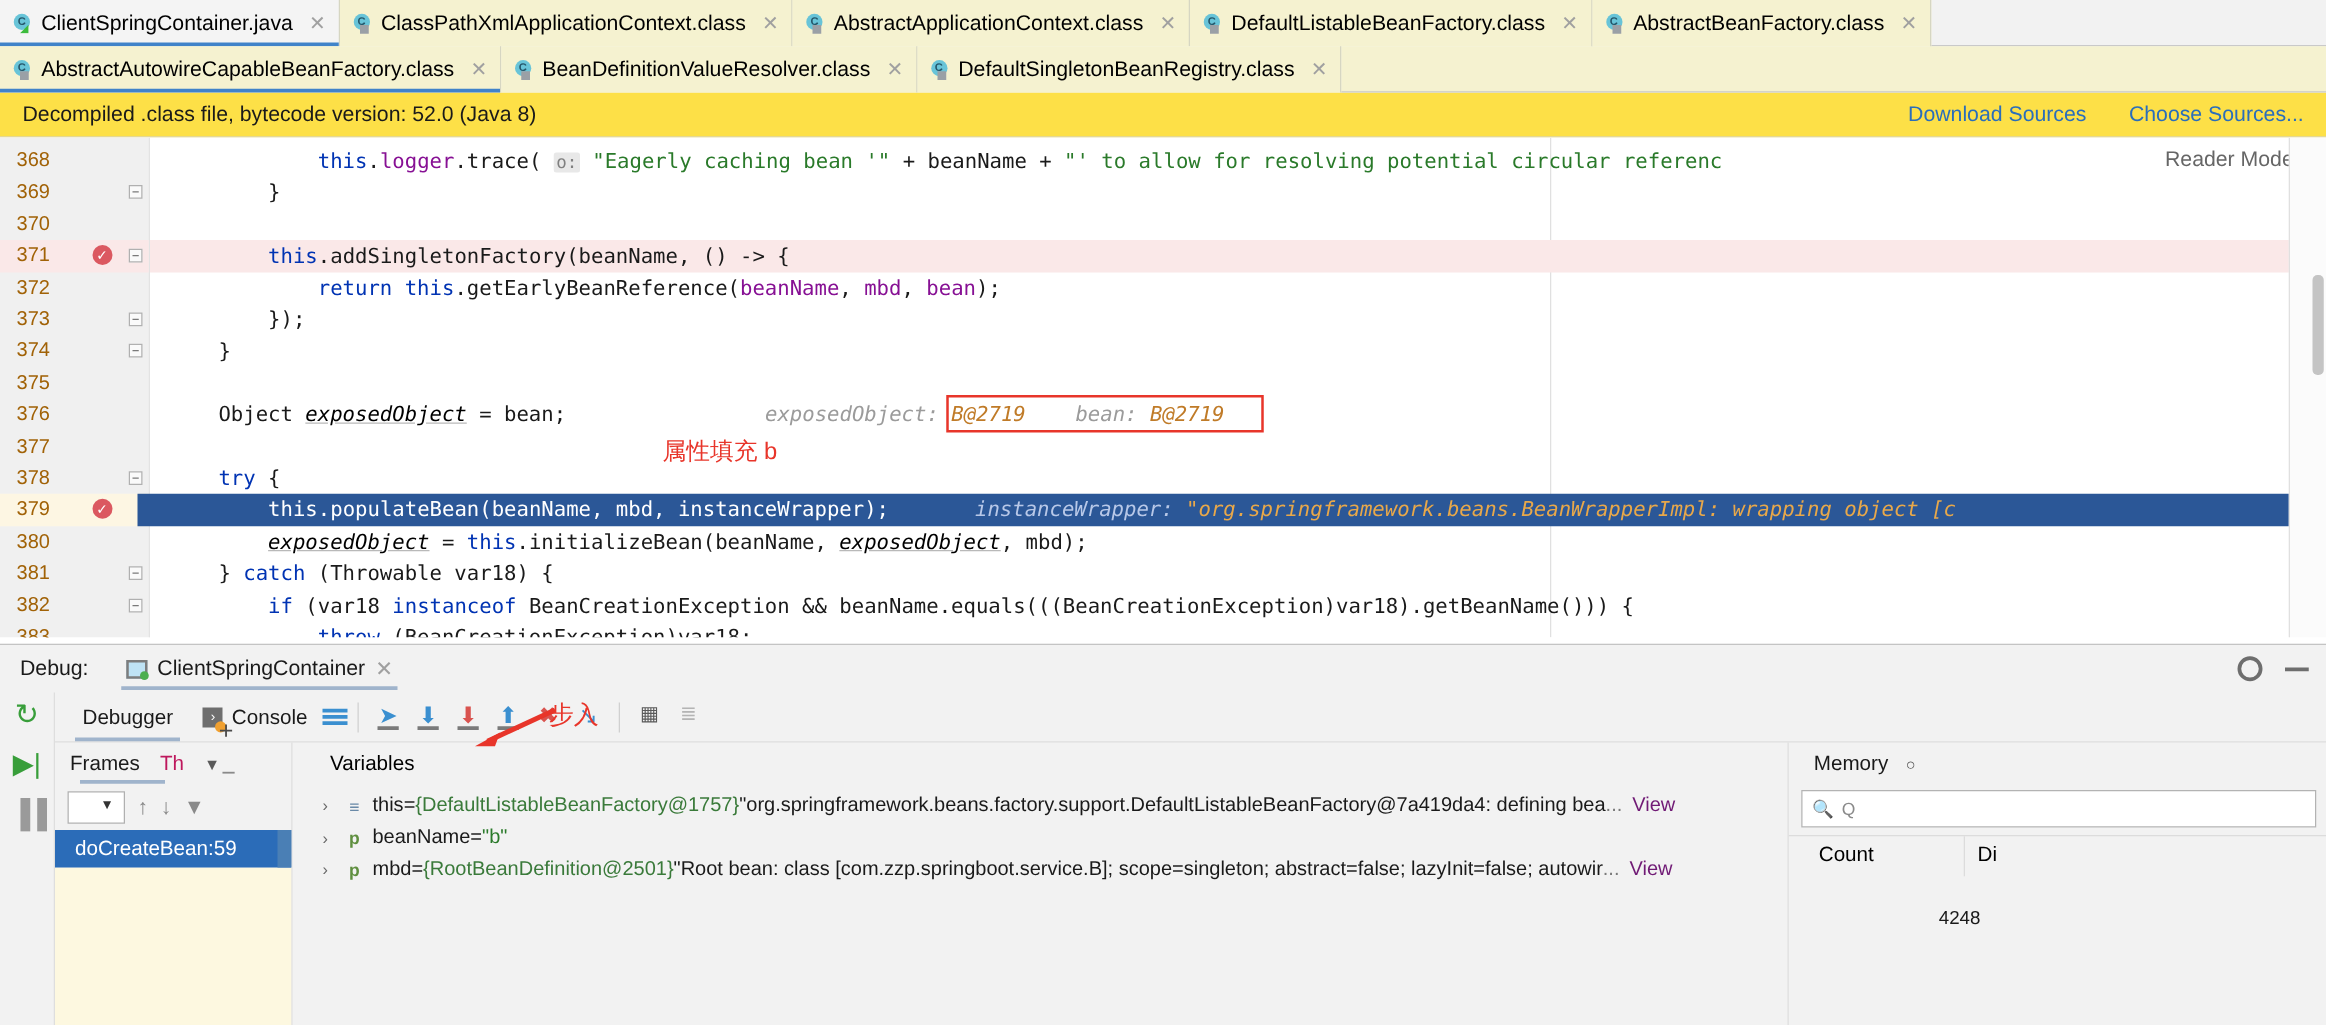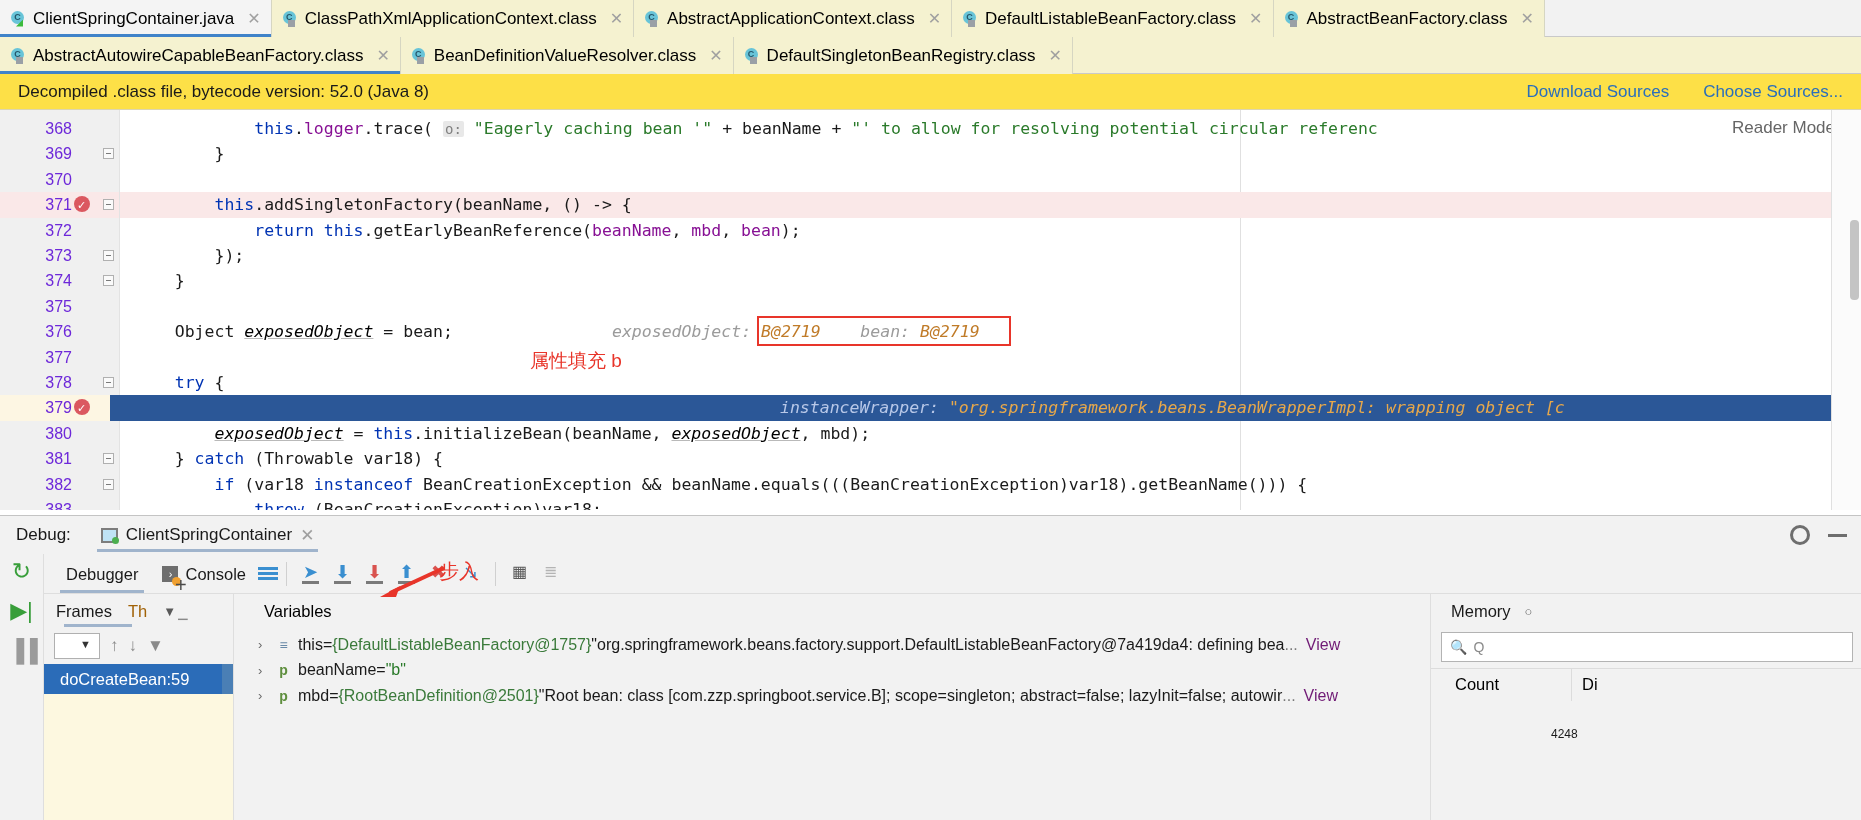--- a/index.html
+++ b/index.html
@@ -37,21 +37,21 @@
   
   .editor { position: relative; height: 400px; background: #fff; display: flex;
     overflow: hidden; }
   .gutter { width: 120px; background: #f0f0f0; flex: 0 0 120px; position: relative;
     border-right: 1px solid #e3e3e3; }
   .codearea { flex: 1; position: relative; overflow: hidden; }
 
   .line { height: 25.4px; position: relative; font-family: "DejaVu Sans Mono", monospace;
     font-size: 16.5px; line-height: 25.4px; white-space: pre; }
   .gl { height: 25.4px; line-height: 25.4px; position: relative; }
-  .gl .num { position: absolute; right: 47px; color: #6d28d9; font-size: 16px;
+  .gl .num { position: absolute; right: 79px; color: #a16207; font-size: 16px;
     font-family: "Liberation Sans", sans-serif; }
   .gl .bp { position: absolute; left: 74px; top: 4px; width: 16px; height: 16px;
     border-radius: 50%; background: #db5860; }
   .gl .bp::after { content: "✓"; position: absolute; left: 3px; top: -3px; color: #fff;
     font-size: 11px; }
   .gl .fold { position: absolute; left: 103px; top: 7px; width: 11px; height: 11px;
     border: 1px solid #b0b0b0; background: #fafafa; }
   .gl .fold::after { content: ""; position: absolute; left: 2px; top: 4px; width: 5px;
     height: 1px; background: #7a7a7a; }
   .gl .bulb { position: absolute; left: 122px; top: 4px; width: 15px; height: 16px; }
@@ -150,21 +150,21 @@
   .annot-arrow { position: absolute; left: 330px; top: 12px; }
 
   .panes { flex: 1; display: flex; }
   .frames-pane { width: 190px; border-right: 1px solid #dedede; display: flex;
     flex-direction: column; }
   .pane-tabs { height: 34px; display: flex; align-items: center; padding-left: 12px;
     font-size: 16.5px; color: #1a1a1a; gap: 16px; position: relative; }
   .pane-tabs .pt.act::after { content: ""; position: absolute; left: 8px; width: 68px;
     bottom: 1px; height: 3px; background: #a0b4cc; }
   .pane-tabs .pt { position: relative; height: 34px; line-height: 34px; }
-  .pt.dim { color: #a16207; overflow: hidden; max-width: 34px; }
+  .pt.dim { color: #be185d; overflow: hidden; max-width: 34px; }
   .chev { color: #5a5a5a; font-size: 13px; }
   .frame-toolbar { height: 36px; display: flex; align-items: center; gap: 10px;
     padding-left: 10px; }
   .combo { width: 46px; height: 26px; background: #fff; border: 1px solid #b0b0b0;
     position: relative; }
   .combo::after { content: "▼"; position: absolute; right: 8px; top: 4px; font-size: 11px;
     color: #333; }
   .ficon { color: #8a8a8a; font-size: 17px; }
   .frame-row { height: 30px; background: #2b6cb8; color: #fff; font-size: 16.5px;
     display: flex; align-items: center; padding-left: 16px; position: relative; }
@@ -194,21 +194,21 @@
   .mem-head { height: 34px; display: flex; align-items: center; font-size: 16.5px;
     padding-left: 20px; gap: 14px; color: #1a1a1a; position: relative; }
   .mem-search { height: 30px; margin: 4px 8px 0 10px; background: #fff;
     border: 1px solid #b3b3b3; display: flex; align-items: center; padding: 0 8px;
     font-size: 14px; color: #8a8a8a; gap: 6px; }
   .mem-cols { height: 32px; display: flex; align-items: center; border-top: 1px solid #dcdcdc;
     font-size: 16.5px; margin-top: 6px; }
   .mem-cols .c1 { width: 140px; padding-left: 24px; }
   .mem-cols .c2 { width: 90px; }
   .mem-colsep { width: 1px; background: #dcdcdc; height: 32px; }
-  .mem-val { color: #1a1a1a; font-size: 12px; margin-top: 42px; }
+  .mem-val { color: #1a1a1a; font-size: 15px; margin-top: 42px; }
   .toprightlines { position: absolute; right: 6px; top: 9px; }
 </style>
 </head>
 <body>
 
 <div class="tabrow" id="tabrow1">
     <div class="tab java active-underline">
       <span class="cicon javaic">
         <span class="disc">C</span>
         <span class="tag"></span>
@@ -359,20 +359,21 @@
       <div class="row-hl-bp" style="top: 82.2px;"></div>
       <div class="line" style="position: absolute; left: 15px; top: 82.2px;"><span class="plain">        </span><span class="kw">this</span><span class="plain">.addSingletonFactory(beanName, () -&gt; {</span></div>
       <div class="line" style="position: absolute; left: 15px; top: 107.6px;"><span class="plain">            </span><span class="kw">return</span><span class="plain"> </span><span class="kw">this</span><span class="plain">.getEarlyBeanReference(</span><span class="fld">beanName</span><span class="plain">, </span><span class="fld">mbd</span><span class="plain">, </span><span class="fld">bean</span><span class="plain">);</span></div>
       <div class="line" style="position: absolute; left: 15px; top: 133px;"><span class="plain">        });</span></div>
       <div class="line" style="position: absolute; left: 15px; top: 158.4px;"><span class="plain">    }</span></div>
       <div class="line" style="position: absolute; left: 15px; top: 183.8px;"></div>
       <div class="line" style="position: absolute; left: 15px; top: 209.2px;"><span class="plain">    Object </span><span class="ul">exposedObject</span><span class="plain"> = bean;</span></div>
       <div class="line" style="position: absolute; left: 15px; top: 234.6px;"></div>
       <div class="line" style="position: absolute; left: 15px; top: 260px;"><span class="plain">    </span><span class="kw">try</span><span class="plain"> {</span></div>
       <div class="row-hl-exec" style="top: 285.4px;"></div>
+      <div class="line" style="position: absolute; left: 15px; top: 285.4px;"><span class="onsel">        </span><span class="onsel">this</span><span class="onsel">.populateBean(beanName, mbd, </span><span class="onsel">instanceWrapper</span><span class="onsel">);</span></div>
       <div class="line" style="position: absolute; left: 15px; top: 310.8px;"><span class="plain">        </span><span class="ul">exposedObject</span><span class="plain"> = </span><span class="kw">this</span><span class="plain">.initializeBean(beanName, </span><span class="ul">exposedObject</span><span class="plain">, mbd);</span></div>
       <div class="line" style="position: absolute; left: 15px; top: 336.2px;"><span class="plain">    } </span><span class="kw">catch</span><span class="plain"> (Throwable var18) {</span></div>
       <div class="line" style="position: absolute; left: 15px; top: 361.6px;"><span class="plain">        </span><span class="kw">if</span><span class="plain"> (var18 </span><span class="kw">instanceof</span><span class="plain"> BeanCreationException &amp;&amp; beanName.equals(((BeanCreationException)var18).getBeanName())) {</span></div>
       <div class="line" style="position: absolute; left: 15px; top: 387px;"><span class="plain">            </span><span class="kw">throw</span><span class="plain"> (BeanCreationException)var18;</span></div>
       <div class="line" style="position: absolute; left: 492px; top: 209.2px;"><span class="inlinehint">exposedObject: </span><span class="inlineval">B@2719    </span><span class="inlinehint">bean: </span><span class="inlineval">B@2719</span></div>
       <div class="redbox" style="left: 637px; top: 206.2px; width: 254px; height: 30px;"></div>
       <div class="annot-cn" style="left: 410px; top: 237.6px;">属性填充 b</div>
       <div class="line" style="position: absolute; left: 660px; top: 285.4px;"><span class="hinthl">instanceWrapper: </span><span class="inlineval-sel">"org.springframework.beans.BeanWrapperImpl: wrapping object [c</span></div>
     </div>
   <div class="readermode">Reader Mode</div>

